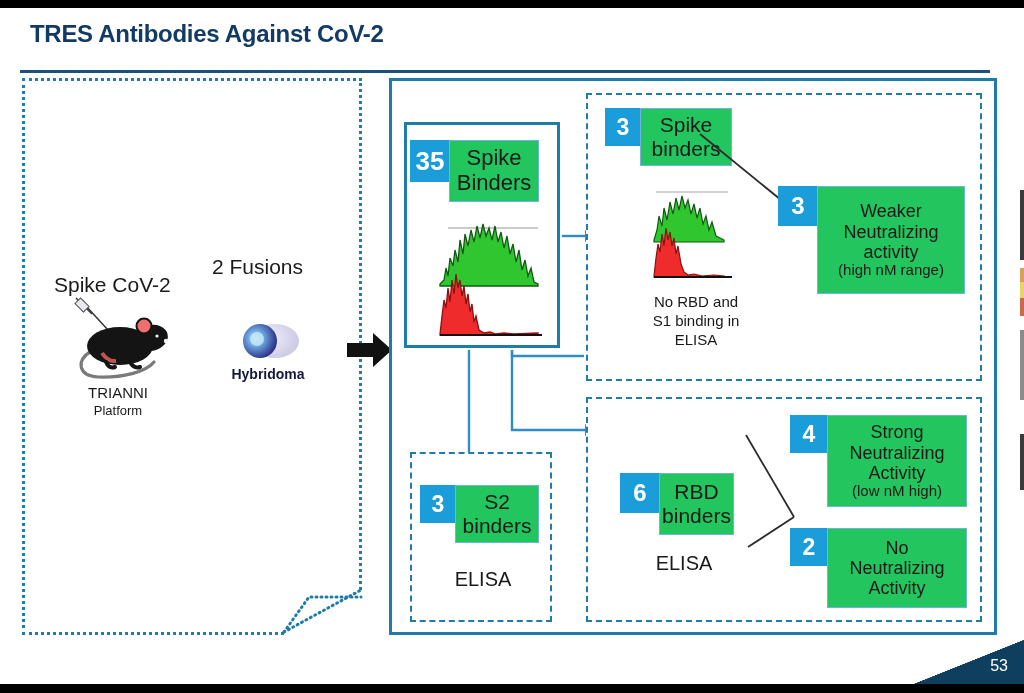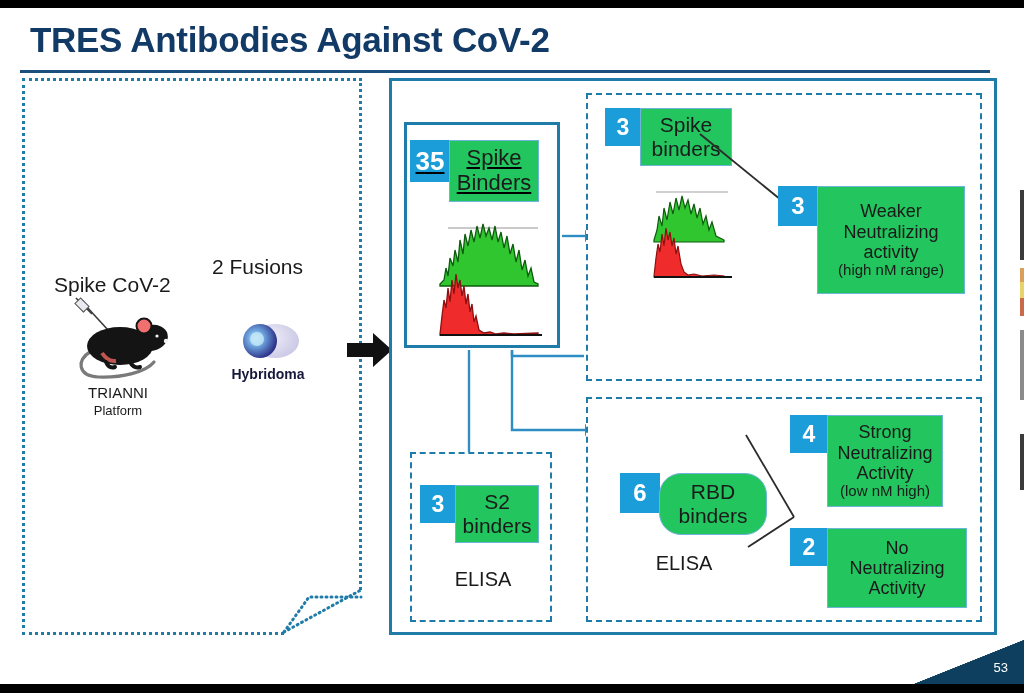--- a/index.html
+++ b/index.html
@@ -10,39 +10,39 @@
   }
   #slide{position:absolute;inset:0;background:#ffffff;}
 
   
   .bar-top{position:absolute;left:0;top:0;width:1024px;height:8px;background:#000;}
   .bar-bottom{position:absolute;left:0;bottom:0;width:1024px;height:9px;background:#000;}
 
   
   .title{
     position:absolute;left:30px;top:20px;
-    font-size:35px;font-weight:bold;color:#123A66;
+    font-size:24px;font-weight:bold;color:#123A66;
     letter-spacing:-0.3px;white-space:nowrap;
   }
   .title-rule{
     position:absolute;left:20px;top:70px;width:970px;height:3px;background:#1B4F7E;
   }
 
   
   .footer-brand{
     position:absolute;left:22px;top:650px;
     font-size:22px;color:#123A66;margin-top:40px;
   }
   .corner-tri{
     position:absolute;right:0;bottom:9px;width:110px;height:44px;
     background:linear-gradient(to bottom right, transparent 0 49.6%, #0E3F5E 50%);
   }
   .slide-no{
     position:absolute;right:16px;bottom:18px;
-    font-size:13px;color:#ffffff;margin-top:20px;
+    font-size:16px;color:#ffffff;margin-top:20px;
   }
 
   
   .edge-sliver{position:absolute;right:0;top:190px;width:7px;height:300px;}
   .edge-sliver i{position:absolute;right:0;width:4px;display:block;}
   .s1{top:0;height:70px;background:#3b3b3b;}
   .s2{top:78px;height:14px;background:#d9a05a;}
   .s3{top:92px;height:16px;background:#e8d26a;}
   .s4{top:108px;height:18px;background:#c96a4a;}
   .s5{top:140px;height:70px;background:#8b8b8b;}
@@ -98,21 +98,21 @@
     align-self:flex-start;
   }
   .card .txt{
     background:#22c55e;border:1.5px solid #6FB5D8;
     display:flex;align-items:center;justify-content:center;
     text-align:center;color:#1a1a1a;line-height:1.12;
     box-sizing:border-box;
   }
 
   
-  .c35{left:410px;top:140px;text-decoration:underline;}
+  .c35{left:410px;top:140px;}
   .c35 .num{width:40px;height:42px;font-size:26px;}
   .c35 .txt{width:90px;min-height:62px;font-size:22px;padding:3px 6px;margin-left:-1px;}
 
   
   .dash{position:absolute;border:2px dashed #1F7CA8;box-sizing:border-box;background:#fff;}
   .dash-top{left:586px;top:93px;width:396px;height:288px;}
   .dash-bot{left:586px;top:397px;width:396px;height:225px;}
   .dash-s2{left:410px;top:452px;width:142px;height:170px;}
 
   
@@ -124,27 +124,27 @@
 
   
   .c3wk{left:778px;top:186px;}
   .c3wk .num{width:40px;height:40px;font-size:24px;}
   .c3wk .txt{width:148px;min-height:108px;font-size:18px;padding:6px 6px;margin-left:-1px;flex-direction:column;}
   .sub{font-size:15px;}
 
   
   .c6rbd{left:620px;top:473px;}
   .c6rbd .num{width:40px;height:40px;font-size:24px;}
-  .c6rbd .txt{width:108px;min-height:62px;font-size:21px;padding:2px 5px;margin-left:-1px;border-radius:22px;}
+  .c6rbd .txt{width:75px;min-height:62px;font-size:21px;padding:2px 5px;margin-left:-1px;}
   .elisa-rbd{position:absolute;left:640px;top:552px;width:88px;text-align:center;font-size:20px;color:#1a1a1a;}
 
   
   .c4st{left:790px;top:415px;}
   .c4st .num{width:38px;height:38px;font-size:23px;}
-  .c4st .txt{width:116px;min-height:92px;font-size:18px;padding:5px 5px;margin-left:-1px;flex-direction:column;}
+  .c4st .txt{width:140px;min-height:92px;font-size:18px;padding:5px 5px;margin-left:-1px;flex-direction:column;}
 
   
   .c2no{left:790px;top:528px;}
   .c2no .num{width:38px;height:38px;font-size:23px;}
   .c2no .txt{width:140px;min-height:80px;font-size:18px;padding:5px 5px;margin-left:-1px;flex-direction:column;}
 
   
   .c3s2{left:420px;top:485px;}
   .c3s2 .num{width:36px;height:38px;font-size:23px;}
   .c3s2 .txt{width:84px;min-height:58px;font-size:21px;padding:2px 5px;margin-left:-1px;}
@@ -295,20 +295,21 @@
   </div>
 
   <div class="hist sb2-hist">
     <svg width="96" height="94" viewBox="0 0 96 94" preserveAspectRatio="none">
       <line x1="8" y1="6" x2="80" y2="6" stroke="#c2c2c2" stroke-width="1.3"></line>
       <path d="M6 54 L9 44 L11 30 L14 40 L16 22 L19 34 L22 16 L25 28 L28 12 L31 24 L34 10 L37 22 L40 14 L43 28 L46 18 L49 32 L52 22 L55 38 L58 30 L61 44 L64 36 L68 50 L72 52 L76 54 L76 56 L6 56 Z" fill="#2fc62f" stroke="#0d5c0d" stroke-width="1.2"></path>
       <path d="M6 90 L8 72 L10 58 L12 66 L14 48 L16 60 L18 42 L20 54 L22 46 L24 60 L26 52 L28 68 L30 60 L33 78 L36 86 L40 89 L46 88 L54 90 L66 89 L76 90 L76 91 L6 91 Z" fill="#ef2b2b" stroke="#8e0f0f" stroke-width="1.2"></path>
       <line x1="6" y1="91" x2="84" y2="91" stroke="#111" stroke-width="2"></line>
     </svg>
   </div>
+  <div class="nordb">No RBD and S1 binding in ELISA</div>
 
   <svg class="leader" style="left:698px;top:132px;width:96px;height:78px;">
     <line x1="2" y1="2" x2="88" y2="72" stroke="#2b2b2b" stroke-width="1.8"></line>
   </svg>
 
   <div class="card c3wk">
     <div class="num">3</div>
     <div class="txt">
       <div>Weaker</div>
       <div>Neutralizing</div>

